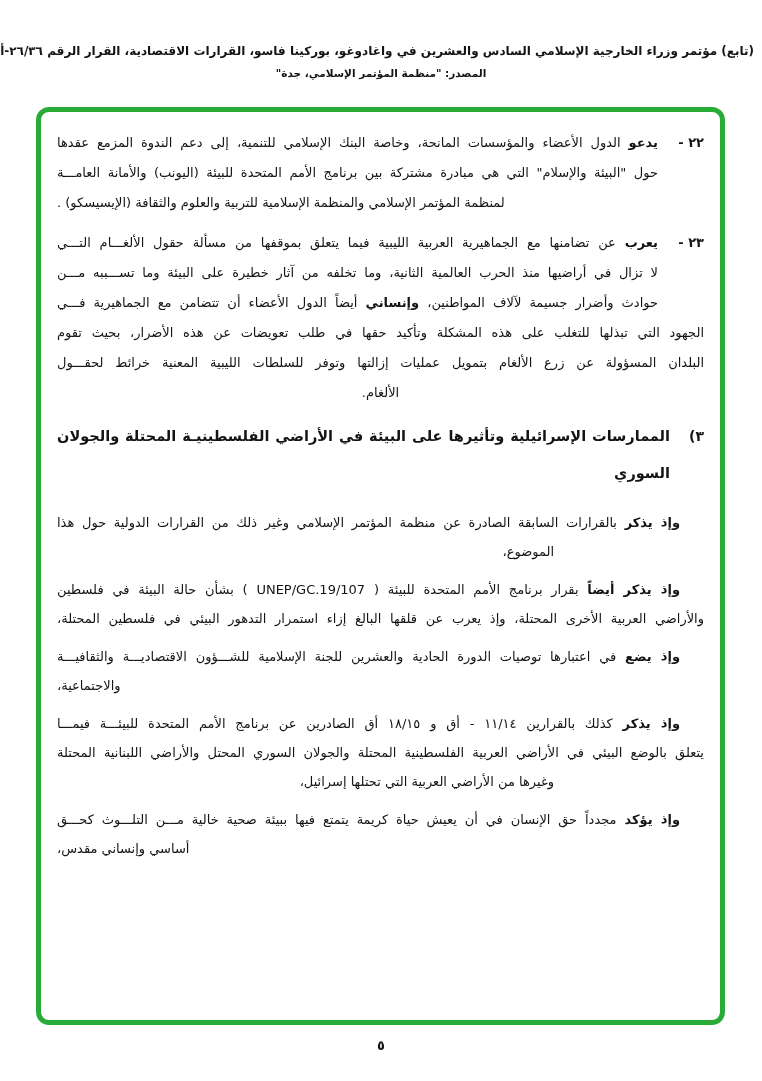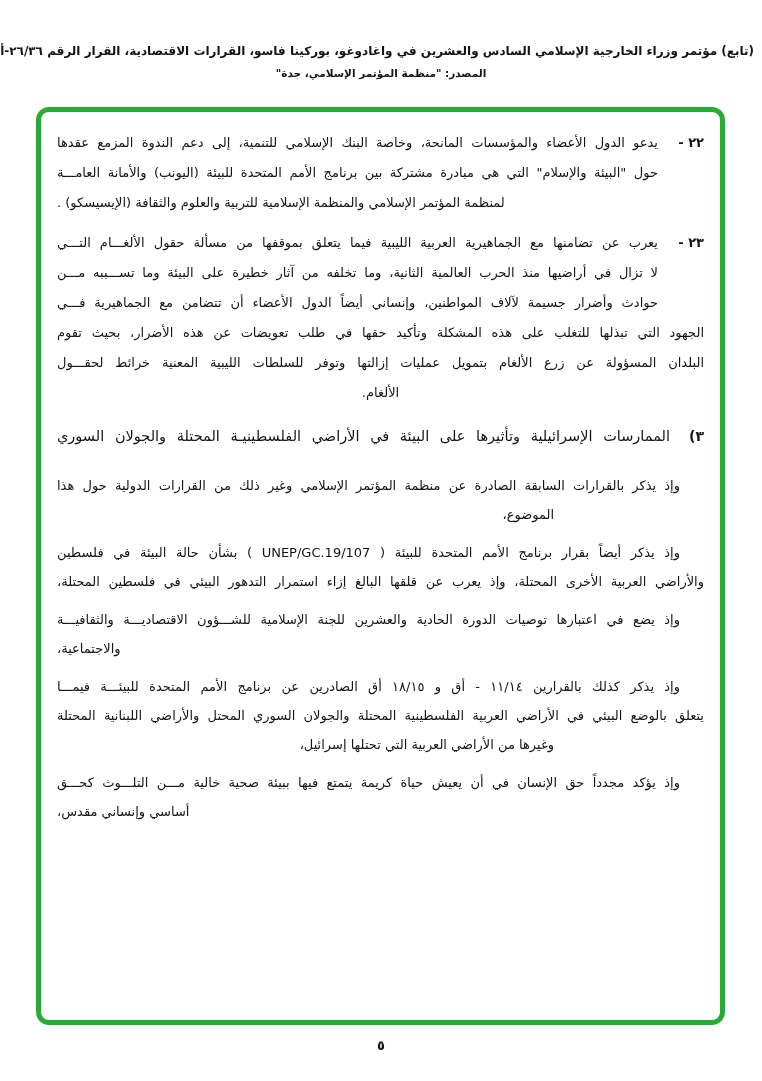--- a/index.html
+++ b/index.html
@@ -21,25 +21,25 @@
   .c{text-align:center;}
   .cr{padding-right:150px;}
   .ind{text-indent:24px;}
   .item{margin-bottom:10px;}
   .item-row{display:flex;}
   .item .num{flex:0 0 46px;font-weight:bold;line-height:30px;}
   .item .item-body{flex:1;}
   .heading{display:flex;margin:10px 0 16px 0;}
   .heading .hnum{flex:0 0 34px;font-weight:bold;font-size:14px;line-height:37px;}
   .heading .hbody{flex:1;}
-  .heading .ln{line-height:37px;font-size:14.5px;font-weight:normal;}
+  .heading .ln{line-height:37px;font-size:14.5px;font-weight:bold;}
   .para{margin-bottom:9px;}
   .para .ln{line-height:29px;}
   .pageno{position:absolute;top:1038px;left:0;right:0;text-align:center;font-weight:bold;font-size:13px;}
-  b{font-weight:normal;}
+  b{font-weight:bold;}
 </style>
 </head>
 <body>
 
 <div class="doc-header">
   <div class="h1">(تابع) مؤتمر وزراء الخارجية الإسلامي السادس والعشرين في واغادوغو، بوركينا فاسو، القرارات الاقتصادية، القرار الرقم ٢٦/٣٦-أق</div>
   <div class="h2">المصدر:  "منظمة المؤتمر الإسلامي، جدة"</div>
 </div>
 
 <div class="frame">

